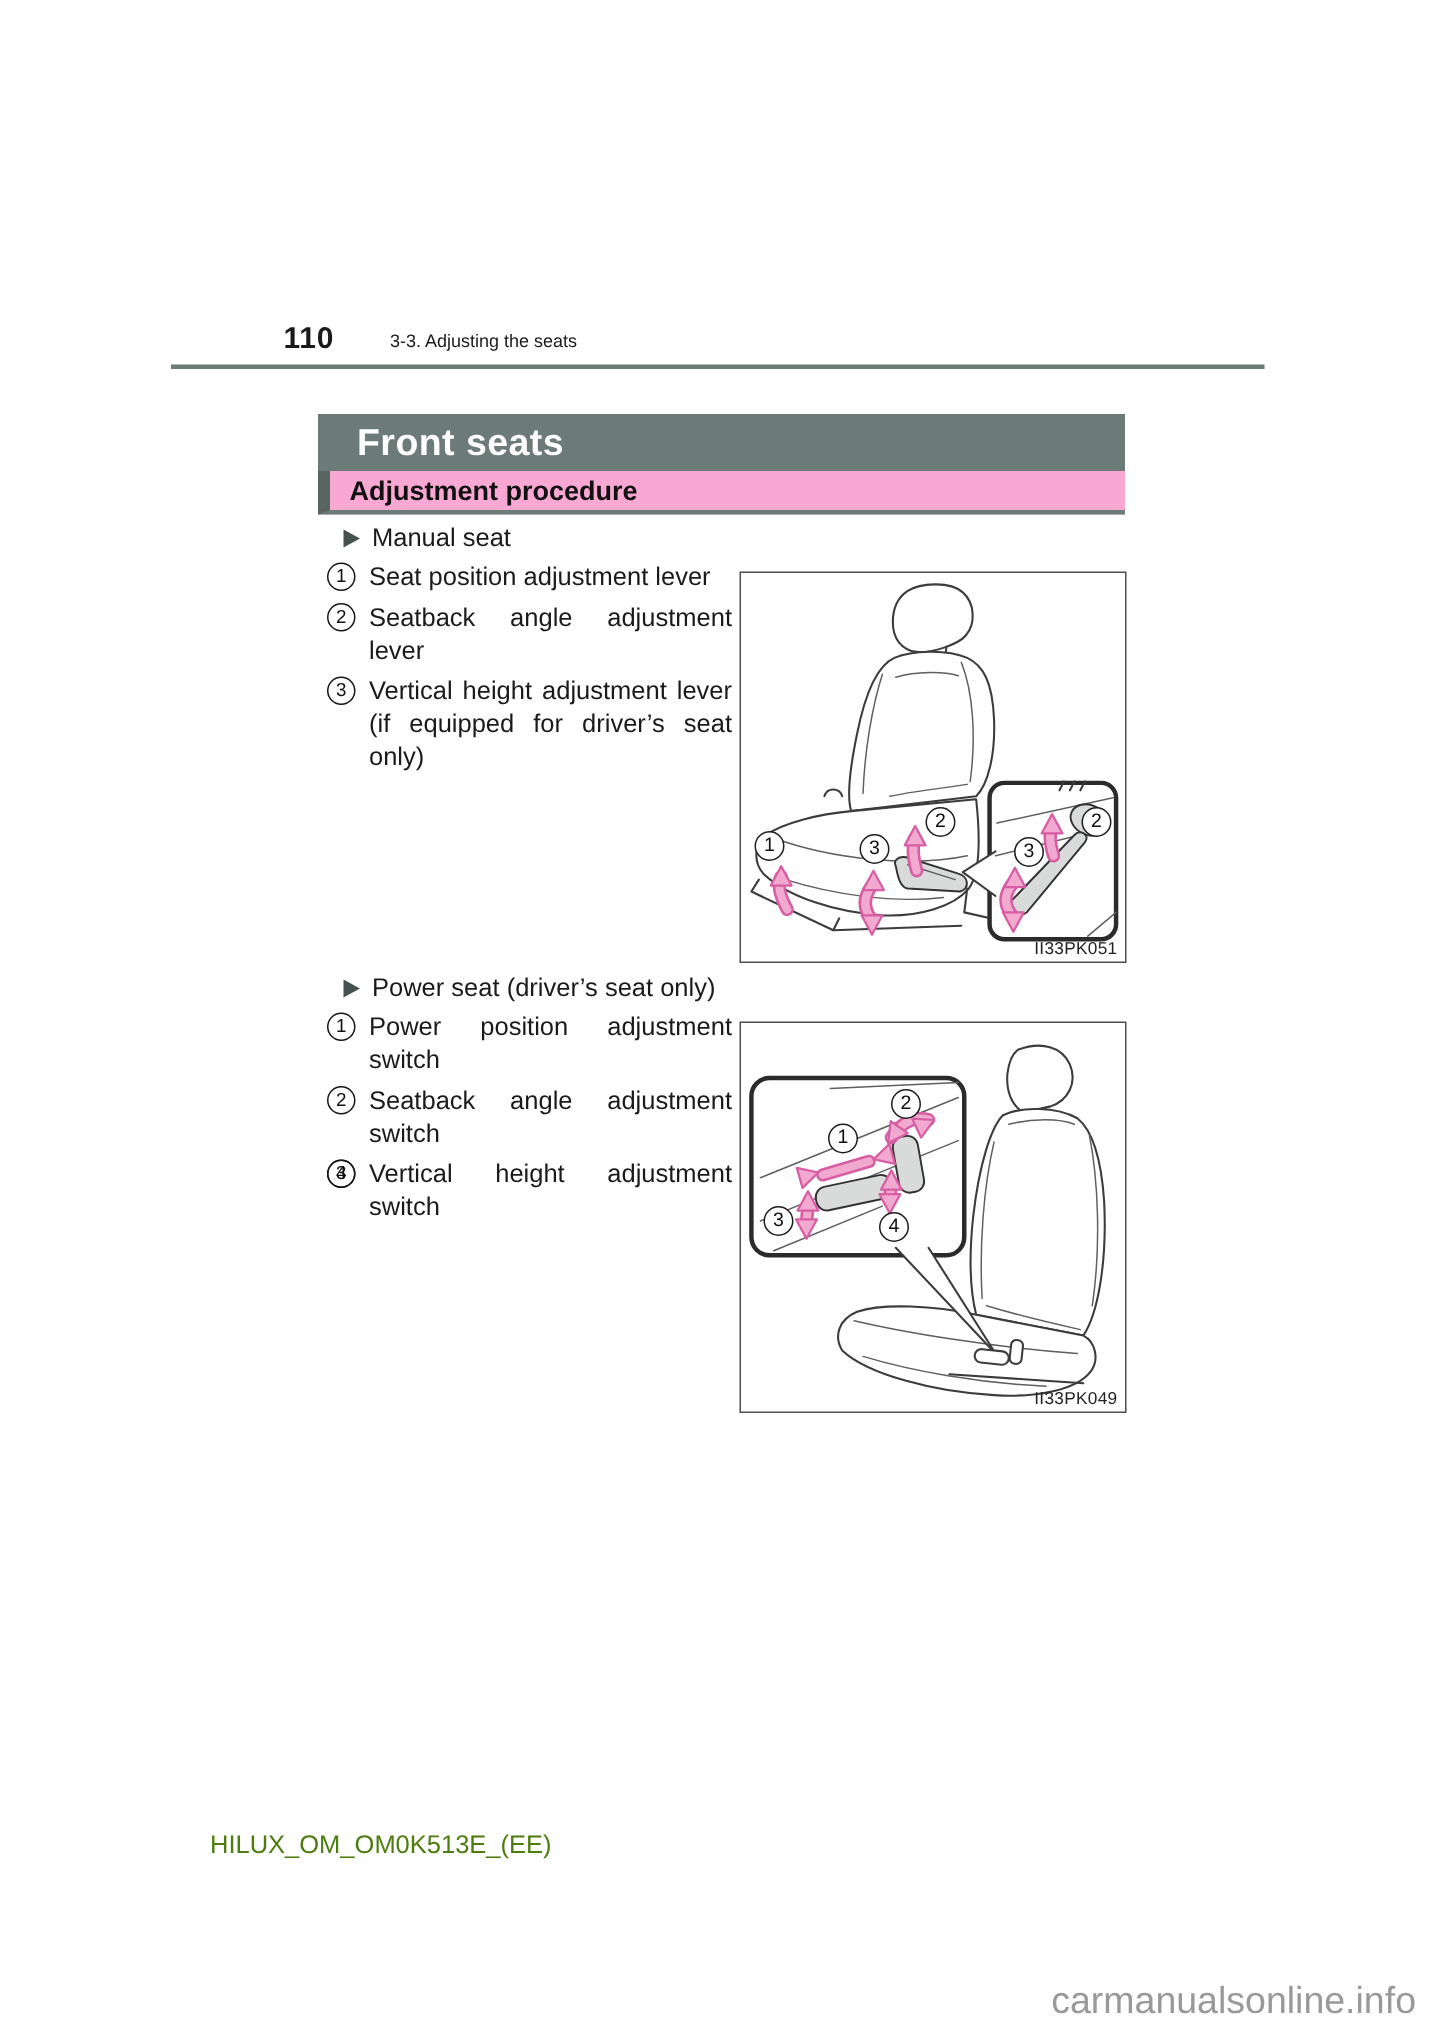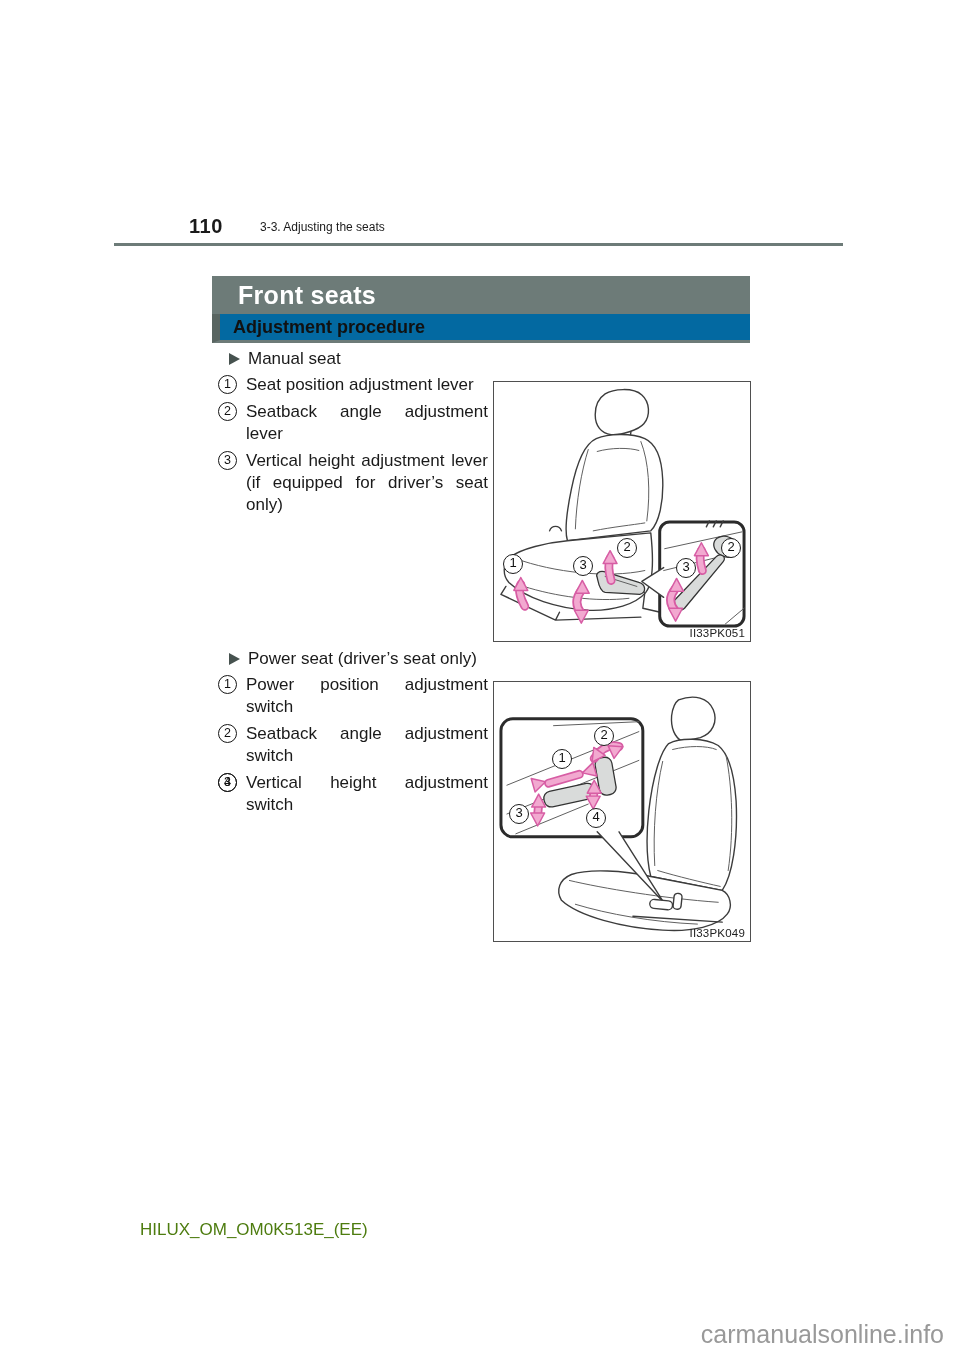--- a/index.html
+++ b/index.html
@@ -14,21 +14,21 @@
   .chapter { left:260px; top:220px; font-size:12px; }
   .hrule   { left:114px; top:243px; width:729px; height:3px; background:#6d7b78; }
 
   
   .title-bar {
     left:212px; top:257px; width:538px; height:38px; background:#6d7b78;
     color:#ffffff; font-size:25px; font-weight:bold; line-height:38px;
     padding-left:26px; box-sizing:border-box; letter-spacing:0.3px;margin-top:19px;
   }
   .section-bar {
-    left:212px; top:314px; width:538px; height:29px; background:#0369a1;
+    left:212px; top:314px; width:538px; height:29px; background:#f9a8d4;
     border-left:8px solid #596561; border-bottom:3px solid #6d7b78;
     box-sizing:border-box; font-size:18px; font-weight:bold; color:#111;
     line-height:26px; padding-left:13px;
   }
 
   
   .textblock { left:218px; width:270px; }
   .subhead { margin-bottom:4px; line-height:22px; font-size:17px; white-space:nowrap; }
   .tri {
     display:inline-block; width:0; height:0; margin-left:11px; margin-right:8px;

